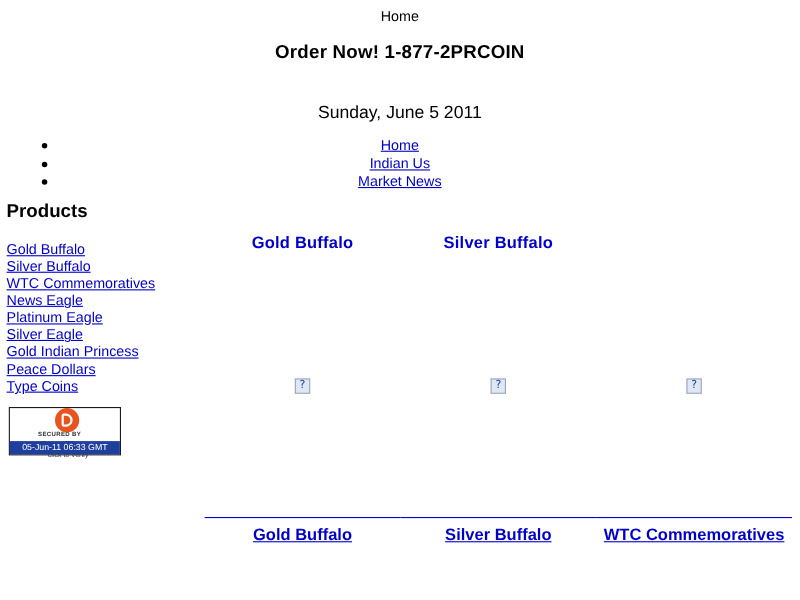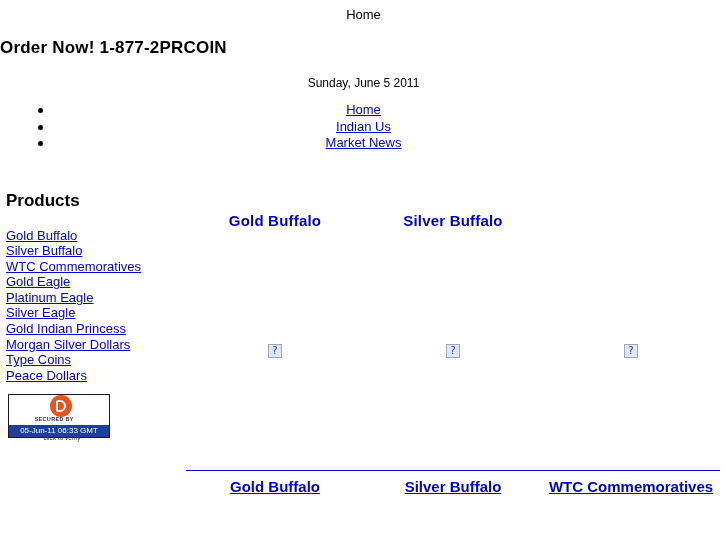--- a/index.html
+++ b/index.html
@@ -20,29 +20,30 @@
     color: #0000cc;
     text-decoration: underline;
     cursor: pointer;
   }
   .top-home {
     text-align: center;
     font-size: 13px;
     padding-top: 7px;
   }
   .order-now {
+    text-align: center;
     font-size: 17px;
     font-weight: bold;
     margin-top: 16px;
     letter-spacing: 0.2px;
   }
   .date-line {
     text-align: center;
-    font-size: 12px;
-    margin-top: 18px;
+    font-size: 16px;
+    margin-top: 36px;
   }
   .nav-list {
     margin: 12px 0 0 0;
     padding: 0;
     list-style: none;
     position: relative;
   }
   .nav-list li {
     position: relative;
     text-align: center;
@@ -55,21 +56,21 @@
     left: 38px;
     top: 6px;
     width: 5px;
     height: 5px;
     border-radius: 50%;
     background: #000000;
   }
   .products-heading {
     font-size: 17px;
     font-weight: bold;
-    margin: 39px 0 0 6px;
+    margin: 8px 0 0 6px;
   }
   .product-links {
     margin: 17px 0 0 6px;
   }
   .product-links .link {
     display: block;
     line-height: 15.6px;
     font-size: 13px;
   }
   .geotrust {
@@ -214,27 +215,26 @@
   <li><a href="#">Indian Us</a></li>
   <li><a href="#">Market News</a></li>
 </ul>
 
 <div class="products-heading">Products</div>
 
 <div class="product-links">
   <a href="#" class="link">Gold Buffalo</a>
   <a href="#" class="link">Silver Buffalo</a>
   <a href="#" class="link">WTC Commemoratives</a>
-  <a href="#" class="link">Gold Eagle</a>
+  <a href="#" class="link">News Eagle</a>
   <a href="#" class="link">Platinum Eagle</a>
   <a href="#" class="link">Silver Eagle</a>
   <a href="#" class="link">Gold Indian Princess</a>
-  <a href="#" class="link">Morgan Silver Dollars</a>
+  <a href="#" class="link">Peace Dollars</a>
   <a href="#" class="link">Type Coins</a>
-  <a href="#" class="link">Peace Dollars</a>
 </div>
 
 <div class="geotrust">
   <div class="gt-top">
     <div class="gt-logo"></div>
     <div class="gt-text">
       <div class="gt-secured">SECURED BY</div>
       <div class="gt-brand">GeoTrust</div>
       <div class="gt-verify">click to verify</div>
     </div>

